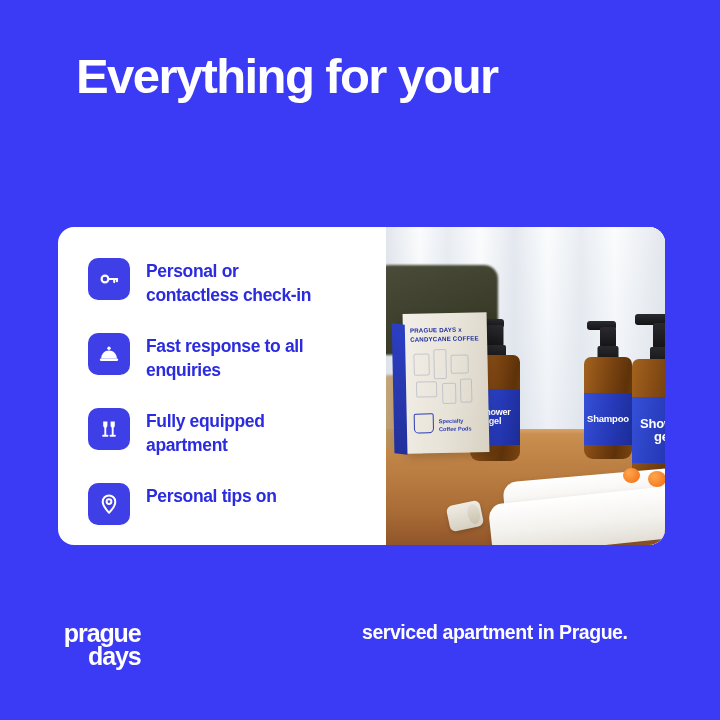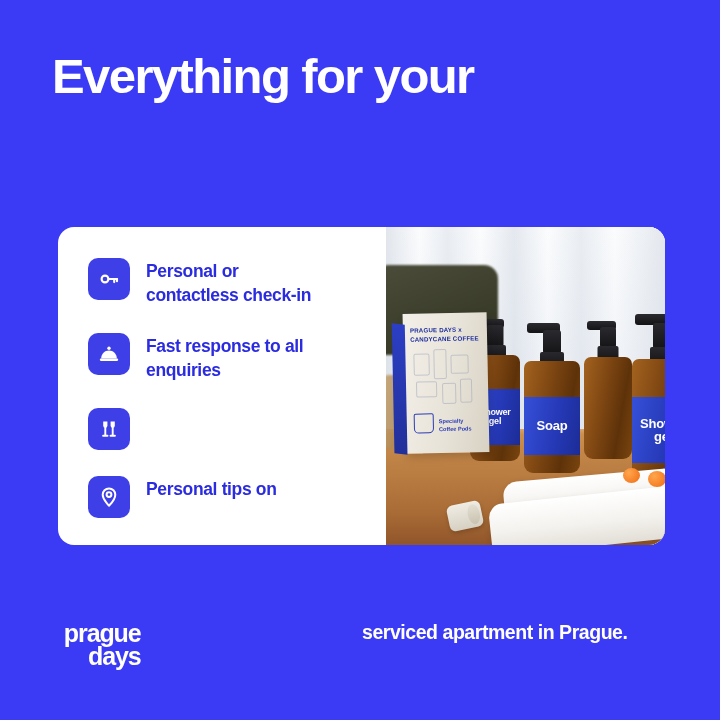--- a/index.html
+++ b/index.html
@@ -6,21 +6,21 @@
   html,body { width:720px; height:720px; }
   body {
     background:#3b3bf5;
     font-family:"Liberation Sans", sans-serif;
     overflow:hidden;
     position:relative;
   }
 
   
   .headline{
-    position:absolute; left:52px; top:52px; width:640px;
+    position:absolute; left:76px; top:52px; width:640px;
     color:#ffffff;
     font-size:49px;
     line-height:49px;
     font-weight:700;
     letter-spacing:-1.6px;
   }
   .headline .l2{ display:block; }
 
   
   .card{
@@ -262,20 +262,24 @@
       <div class="tile">
         <svg width="24" height="24" viewBox="0 0 24 24" fill="none">
           <path d="M6.2 4.6h4.2v4.1a2.1 2.1 0 0 1-4.2 0V4.6z" fill="#fff"></path>
           <path d="M8.3 10.6v7.4" stroke="#fff" stroke-width="1.9" stroke-linecap="round"></path>
           <path d="M6.1 18.8h4.4" stroke="#fff" stroke-width="1.9" stroke-linecap="round"></path>
           <path d="M13.6 4.6h4.2v4.1a2.1 2.1 0 0 1-4.2 0V4.6z" fill="#fff"></path>
           <path d="M15.7 10.6v7.4" stroke="#fff" stroke-width="1.9" stroke-linecap="round"></path>
           <path d="M13.5 18.8h4.4" stroke="#fff" stroke-width="1.9" stroke-linecap="round"></path>
         </svg>
       </div>
+      <div class="ftext">
+        <span>Fully equipped</span><br>
+        <span>apartment</span>
+      </div>
     </div>
 
     <div class="feature">
       <div class="tile">
         <svg width="24" height="24" viewBox="0 0 24 24" fill="none">
           <path d="M12 3.4c-3.5 0-6.3 2.8-6.3 6.3 0 4.7 6.3 11 6.3 11s6.3-6.3 6.3-11c0-3.5-2.8-6.3-6.3-6.3z" stroke="#fff" stroke-width="2" stroke-linejoin="round"></path>
           <circle cx="12" cy="9.6" r="2.4" stroke="#fff" stroke-width="2"></circle>
         </svg>
       </div>
       <div class="ftext">
@@ -299,35 +303,29 @@
       <div class="bt-neck" style="top:24px; width:22px; height:14px;"></div>
       <div class="bt-body" style="height:106px;"></div>
       <div class="bt-label" style="bottom:16px; height:56px;">
         <span style="font-size:9px;">
           <em style="font-style:normal">Shower</em><br>
           <em style="font-style:normal">gel</em>
         </span>
       </div>
     </div>
 
-    <div class="bottle" style="left:138px; bottom:72px; width:56px; height:148px;">
-      <div class="bt-spout" style="left:3px; top:-2px; width:33px; height:10px;"></div>
-      <div class="bt-cap" style="top:5px; width:18px; height:24px;"></div>
-      <div class="bt-neck" style="top:27px; width:24px; height:15px;"></div>
-      <div class="bt-body" style="height:112px;"></div>
-      <div class="bt-label" style="bottom:18px; height:58px;">
-        <span style="font-size:13px;">Soap</span>
-      </div>
-    </div>
 
     <div class="bottle" style="left:198px; bottom:86px; width:48px; height:136px;">
       <div class="bt-spout" style="left:3px; top:-2px; width:29px; height:9px;"></div>
       <div class="bt-cap" style="top:4px; width:16px; height:21px;"></div>
       <div class="bt-neck" style="top:23px; width:21px; height:14px;"></div>
       <div class="bt-body" style="height:102px;"></div>
+      <div class="bt-label" style="bottom:14px; height:52px;">
+        <span style="font-size:9.5px;">Shampoo</span>
+      </div>
     </div>
 
     <div class="bottle" style="left:246px; bottom:62px; width:62px; height:166px;">
       <div class="bt-spout" style="left:3px; top:-3px; width:37px; height:11px;"></div>
       <div class="bt-cap" style="top:6px; width:20px; height:26px;"></div>
       <div class="bt-neck" style="top:30px; width:26px; height:16px;"></div>
       <div class="bt-body" style="height:124px;"></div>
       <div class="bt-label" style="bottom:20px; height:66px;">
         <span style="font-size:13px;">
           <em style="font-style:normal">Shower</em><br>

